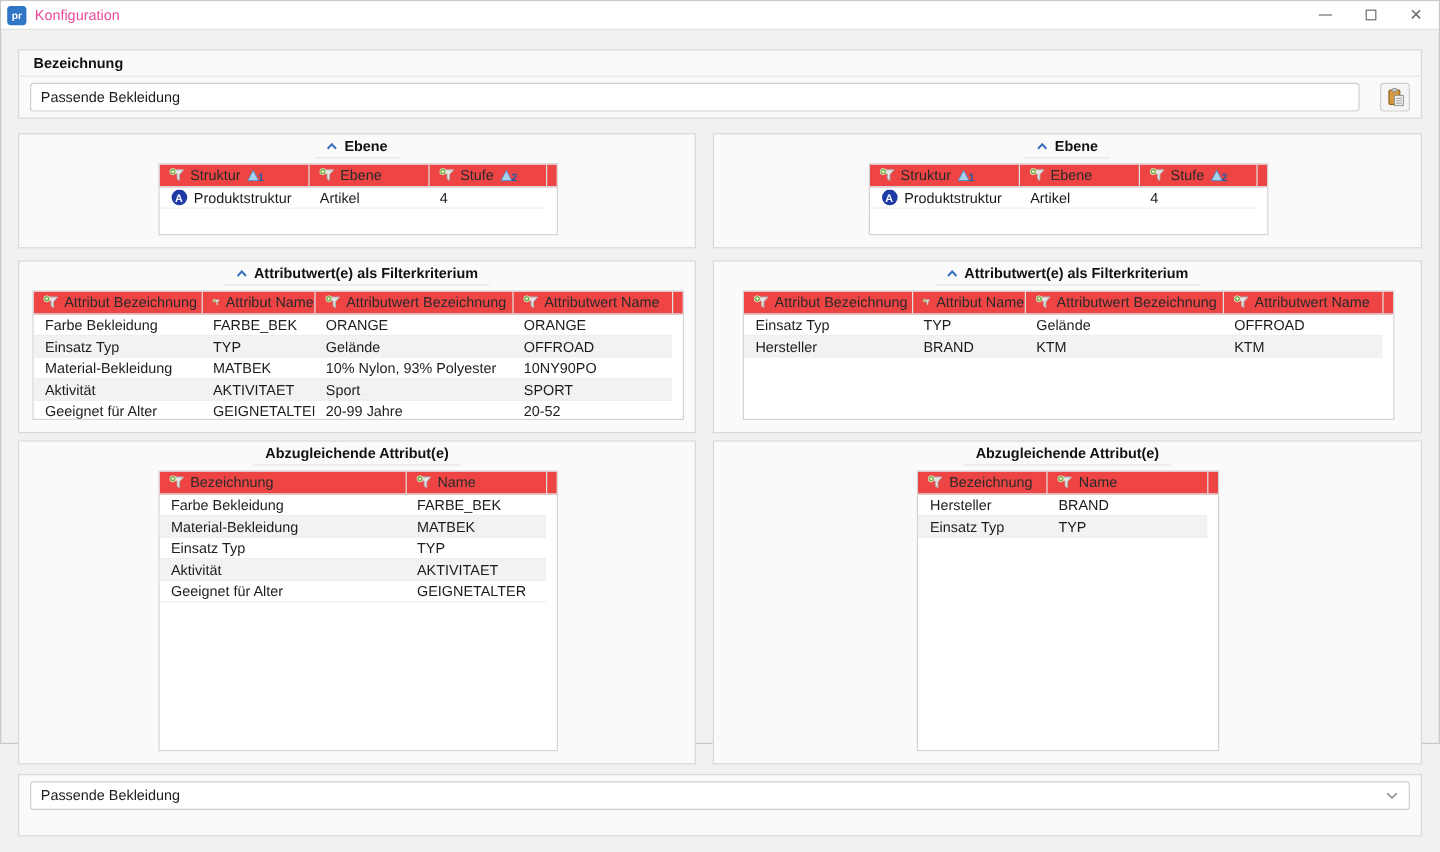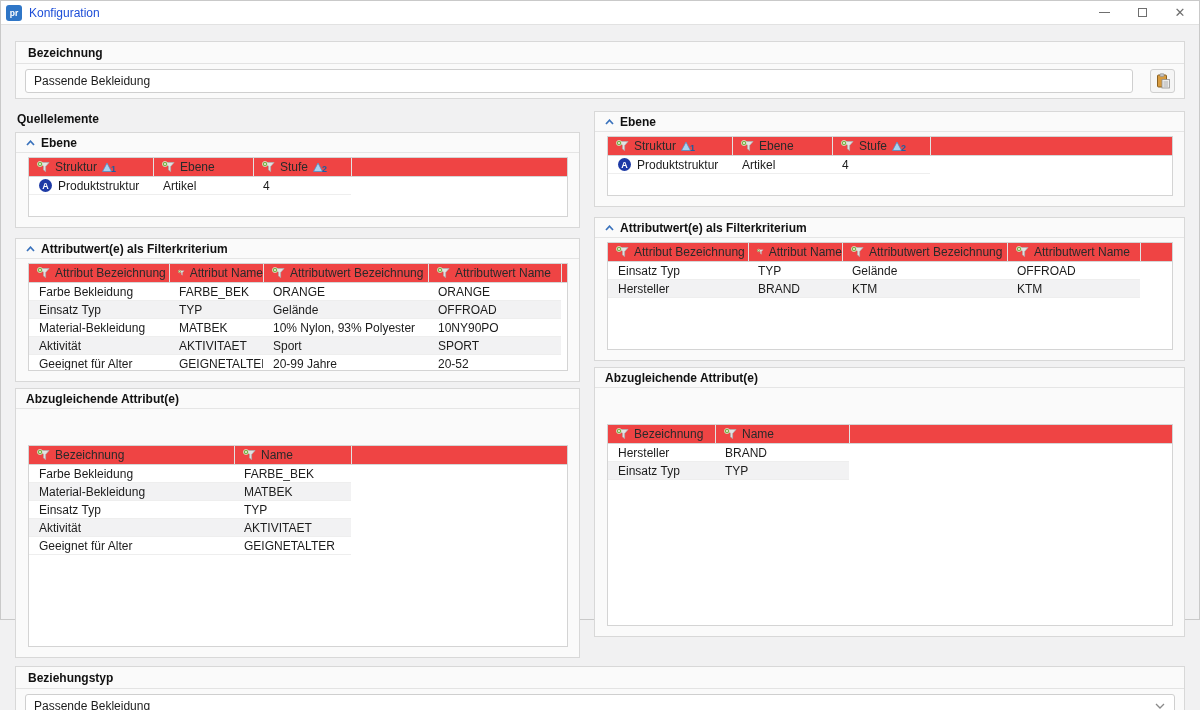--- a/index.html
+++ b/index.html
@@ -4,21 +4,21 @@
 <style>
   * { margin:0; padding:0; box-sizing:border-box; }
   html,body { width:1200px; height:710px; }
   body { font-family:"Liberation Sans", sans-serif; font-size:12px; color:#1c1c1c; background:#f1f1f2; overflow:hidden; }
 
   .window { width:1200px; height:620px; border:1px solid #c9c9c9; background:#f1f1f2; display:flex; flex-direction:column; }
 
   
   .titlebar { height:24px; background:#ffffff; border-bottom:1px solid #e2e2e2; display:flex; align-items:center; padding-left:5px; flex:0 0 auto; }
   .app-icon { width:16px; height:16px; background:#2f76c7; border-radius:3px; color:#fff; font-weight:bold; font-size:8.5px; display:flex; align-items:center; justify-content:center; letter-spacing:0; }
-  .title-text { margin-left:7px; color:#1d4ed8; font-size:12px; }
+  .title-text { margin-left:7px; color:#ec4899; font-size:12px; }
   .win-controls { margin-left:auto; display:flex; height:100%; }
   .win-btn { width:38px; height:100%; border:none; background:transparent; display:flex; align-items:center; justify-content:center; cursor:default; color:#6f6f6f; }
   .ic-min { width:11px; height:0; border-top:1.2px solid #6f6f6f; display:inline-block; }
   .ic-max { width:9px; height:9px; border:1.2px solid #6f6f6f; display:inline-block; }
   .ic-close { font-size:13px; line-height:1; color:#6f6f6f; }
 
   
   .content { flex:1; padding:16px 14px 0 14px; display:flex; flex-direction:column; }
 
   .gbox { background:#fafafa; border:1px solid #d8d8d8; }
@@ -30,24 +30,24 @@
 
   .select-box { flex:1; height:24px; border:1px solid #cfcfcf; border-radius:3px; background:#fff; padding:0 8px; display:flex; align-items:center; }
   .select-box .chev { margin-left:auto; display:flex; }
 
   
   .columns { display:flex; margin-top:12px; gap:14px; }
   .col-source { width:565px; flex:0 0 auto; display:flex; flex-direction:column; }
   .col-target { flex:1; display:flex; flex-direction:column; }
   .col-heading { font-weight:bold; color:#111; height:16px; line-height:16px; margin:0 0 5px 2px; }
 
-  .panel { background:#fafafa; border:1px solid #d8d8d8; display:flex; flex-direction:column; }
+  .panel { background:#fafafa; border:1px solid #d8d8d8; display:flex; flex-direction:column;align-items:center; }
   .panel-ebene { height:96px; margin-bottom:10px; }
   .panel-filter { height:144px; margin-bottom:6px; }
-  .panel-match { height:270px;gap:32px; }
+  .panel-match { height:270px; }
   .panel-header { display:flex; align-items:center; gap:6px; padding:3px 10px 2px 10px; border-bottom:1px solid #e5e5e5; font-weight:bold; color:#111; cursor:default; flex:0 0 auto; }
   .card { flex:1; background:#fff; border:1px solid #d4d4d4; margin:4px 11px 10px 12px; overflow:hidden; }
 
   
   .trow { display:grid; align-items:center; }
   .thead { height:19px; background:#ef4444; border-bottom:1px solid #d6d6d6; }
   .th { height:100%; display:flex; align-items:center; gap:5px; padding-left:8px; white-space:nowrap; overflow:hidden; color:#2a2a2a; }
   .th + .th, .th-fill { border-left:1px solid #e2e2e2; }
   .tdata { height:18px; border-bottom:1px solid #eeeeee; }
   .tdata:nth-child(odd) { background:#f2f2f3; }
@@ -100,21 +100,20 @@
             <rect x="7" y="6.5" width="7.5" height="8.5" fill="#ededed" stroke="#909090" stroke-width="0.8"></rect>
             <path d="M8.5 9 h4.5 M8.5 11 h4.5 M8.5 13 h4.5" stroke="#a0a0a0" stroke-width="0.8"></path>
           </svg>
         </button>
       </div>
     </div>
 
     <div class="columns">
 
       <div class="col-source">
-        <div class="col-heading">Quellelemente</div>
 
         <div class="panel panel-ebene">
           <div class="panel-header">
             <svg width="9" height="6" viewBox="0 0 9 6">
                 <polyline points="1,5 4.5,1.2 8,5" fill="none" stroke="#3a72bc" stroke-width="1.7"></polyline>
               </svg>
             <span>Ebene</span>
           </div>
           <div class="card">
             <div class="tbl tbl-ebene">
@@ -536,21 +535,20 @@
                     <span>TYP</span>
                   </div>
                 </div>
               </div>
           </div>
         </div>
       </div>
     </div>
 
     <div class="gbox rel-box">
-      <div class="gbox-header">Beziehungstyp</div>
       <div class="gbox-body">
         <div class="select-box">
           <span>Passende Bekleidung</span>
           <span class="chev">
             <svg width="12" height="8" viewBox="0 0 12 8">
                 <polyline points="2,2 6,6 10,2" fill="none" stroke="#8a8a8a" stroke-width="1.3"></polyline>
               </svg>
           </span>
         </div>
       </div>

